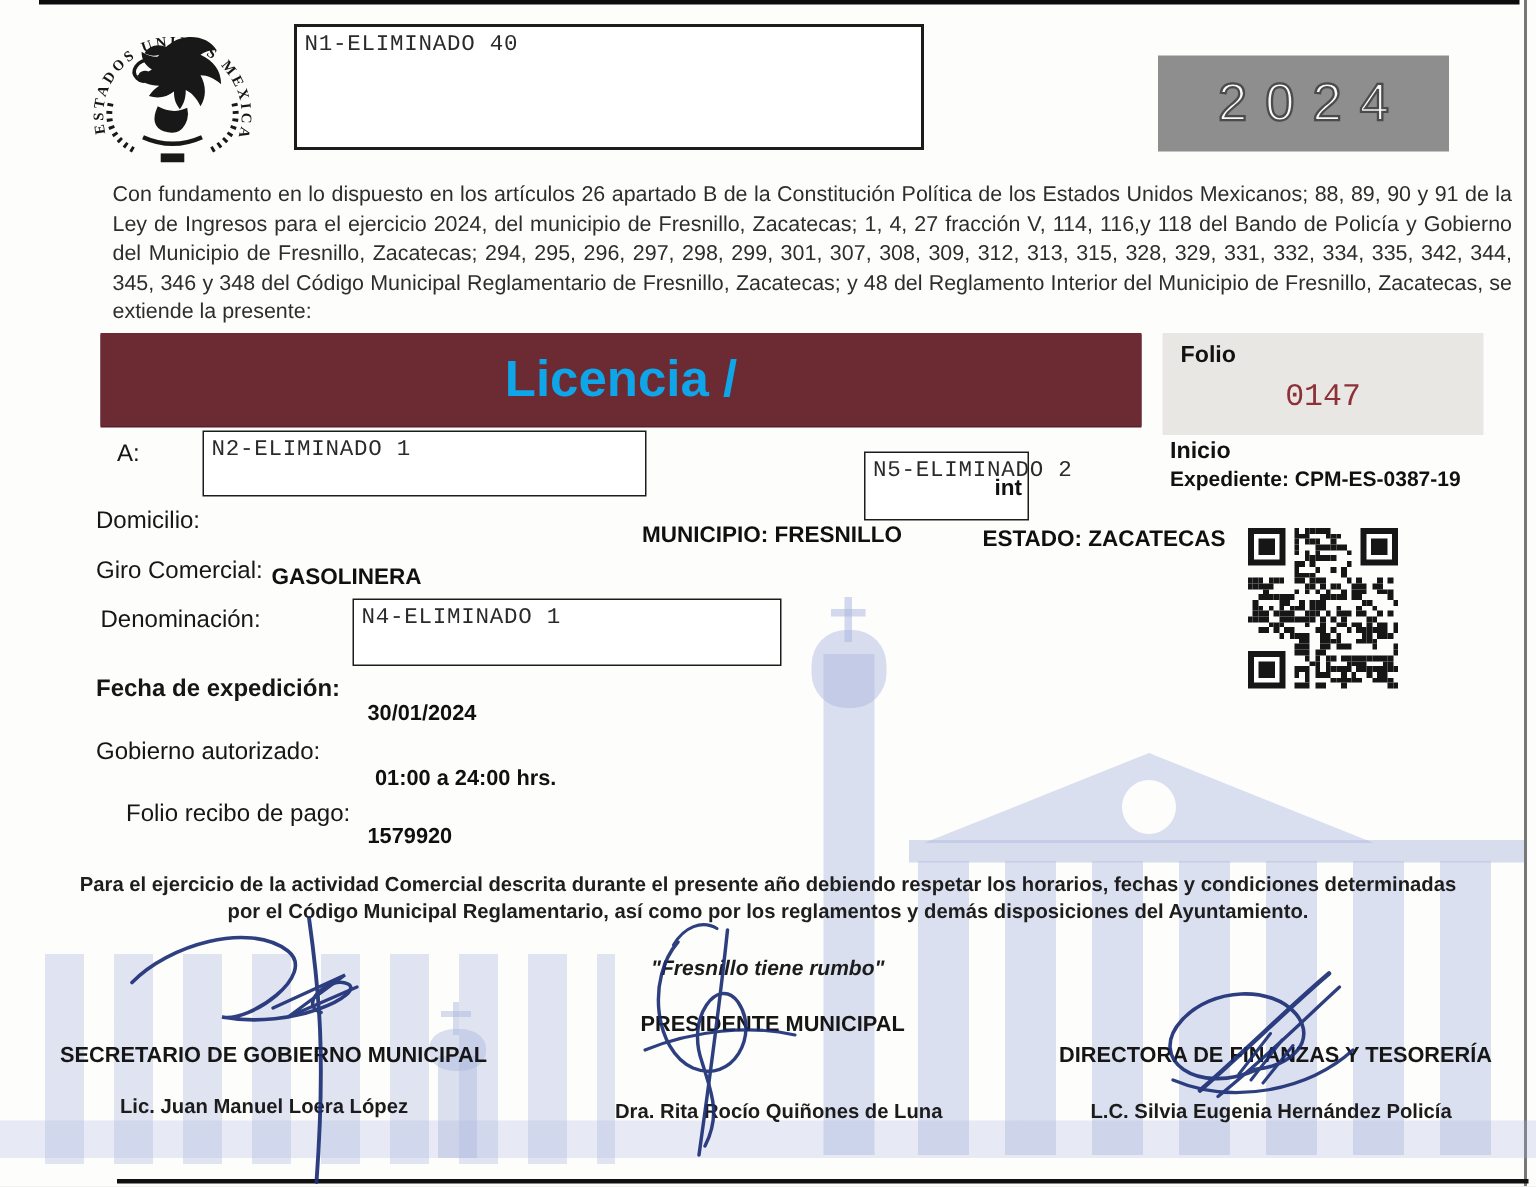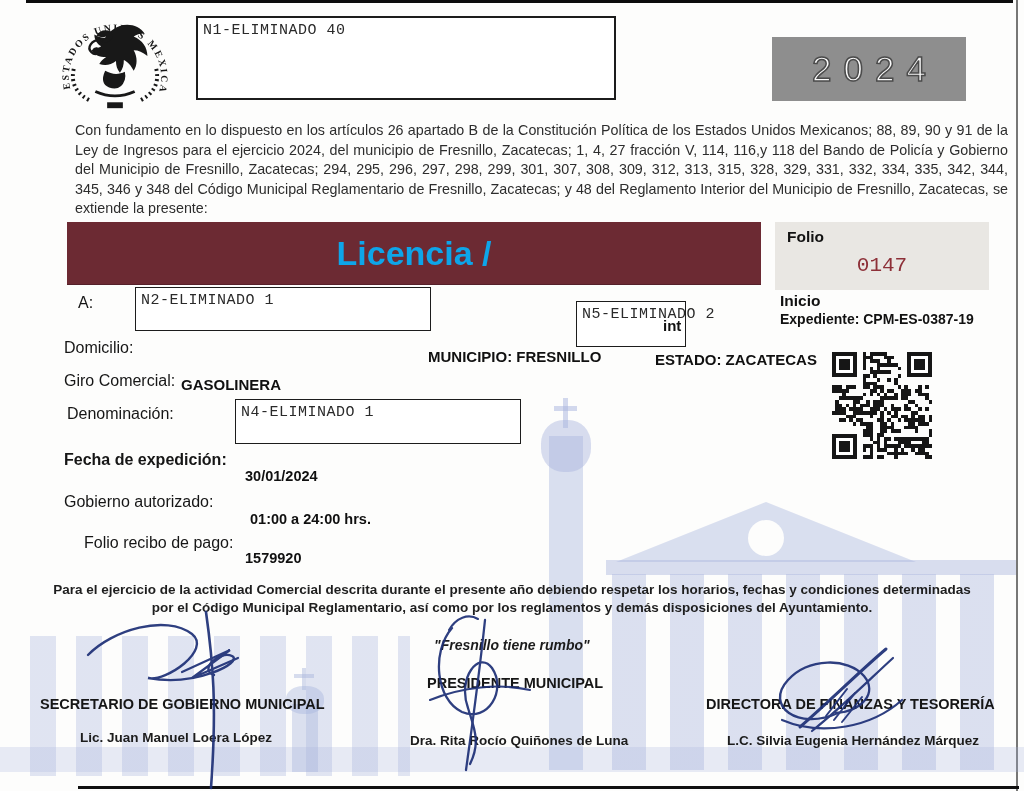--- a/index.html
+++ b/index.html
@@ -478,21 +478,21 @@
   <div class="abs footer-par">Para el ejercicio de la actividad Comercial descrita durante el presente año debiendo respetar los horarios, fechas y condiciones determinadas por el Código Municipal Reglamentario, así como por los reglamentos y demás disposiciones del Ayuntamiento.</div>
 
   <div class="abs sig-title" style="left:40px;top:696px;">SECRETARIO DE GOBIERNO MUNICIPAL</div>
   <div class="abs sig-name" style="left:80px;top:730px;">Lic. Juan Manuel Loera López</div>
 
   <div class="abs quote" style="left:434px;top:637px;">"Fresnillo tiene rumbo"</div>
   <div class="abs sig-title" style="left:427px;top:675px;">PRESIDENTE MUNICIPAL</div>
   <div class="abs sig-name" style="left:410px;top:733px;">Dra. Rita Rocío Quiñones de Luna</div>
 
   <div class="abs sig-title" style="left:706px;top:696px;">DIRECTORA DE FINANZAS Y TESORERÍA</div>
-  <div class="abs sig-name" style="left:727px;top:733px;">L.C. Silvia Eugenia Hernández Márquez</div>
+  <div class="abs sig-name" style="left:727px;top:733px;">L.C. Silvia Eugenia Hernández Policía</div>
 
   <svg class="sig-svg" viewBox="0 0 1024 791">
     <g stroke="#1d2f76" fill="none" stroke-linecap="round" opacity="0.92">
 
       <path stroke-width="2.4" d="M88 655 C 112 630, 166 614, 192 634 C 212 650, 166 682, 148 678 C 196 687, 244 662, 232 656 C 220 650, 198 670, 214 675"></path>
       <path stroke-width="2.2" d="M182 672 L 230 650 L 192 678 L 238 658"></path>
       <path stroke-width="2.6" d="M206 612 C 213 662, 217 704, 211 788"></path>
 
       <path stroke-width="2.3" d="M452 628 C 431 652, 436 700, 462 712 C 488 723, 507 690, 492 668 C 479 650, 457 678, 468 708 C 474 728, 481 742, 470 764"></path>
       <path stroke-width="2.3" d="M485 620 C 480 668, 473 720, 466 770"></path>

